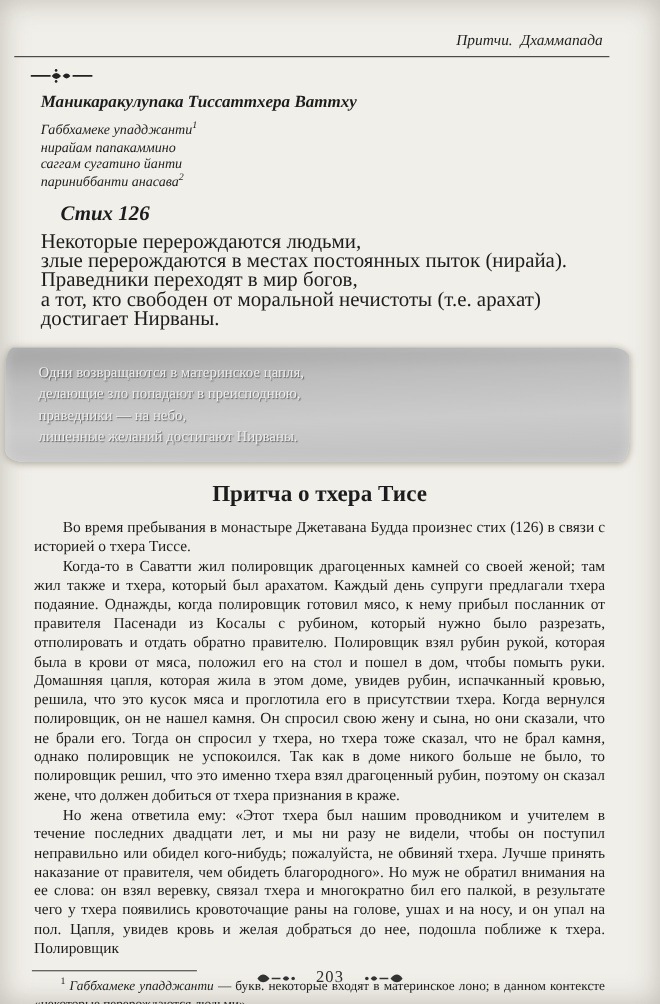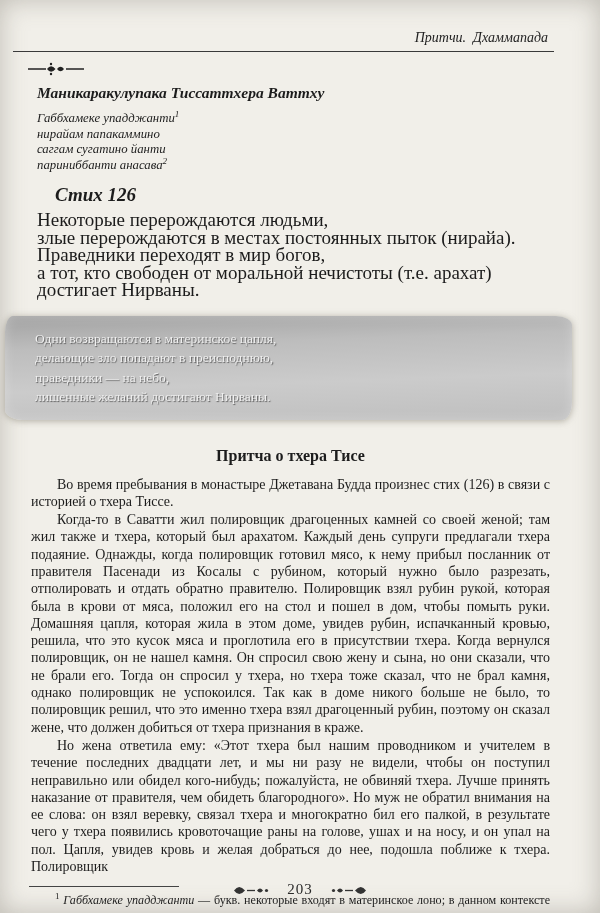--- a/index.html
+++ b/index.html
@@ -60,22 +60,22 @@
     color:#efefef;
     text-shadow:0.8px 1px 1px rgba(70,70,70,.85);
     font-size:13.5px;
     line-height:19.5px;
     border-radius:8px 16px 10px 18px / 16px 9px 18px 10px;
     box-shadow:0 1px 7px rgba(140,135,122,.65), inset 0 0 12px rgba(255,255,255,.28);
   }
   .section-title{
     text-align:center;
     font-weight:bold;
-    font-size:16px;
-    margin:27px 0 11px 0;
+    font-size:21px;
+    margin:16px 0 11px 0;
   }
   .para{
     text-align:justify;
     text-indent:26px;
     font-size:14px;
     line-height:17.3px;
     margin:0 0 1px 0;
   }
   .footnote-divider{
     width:150px;

